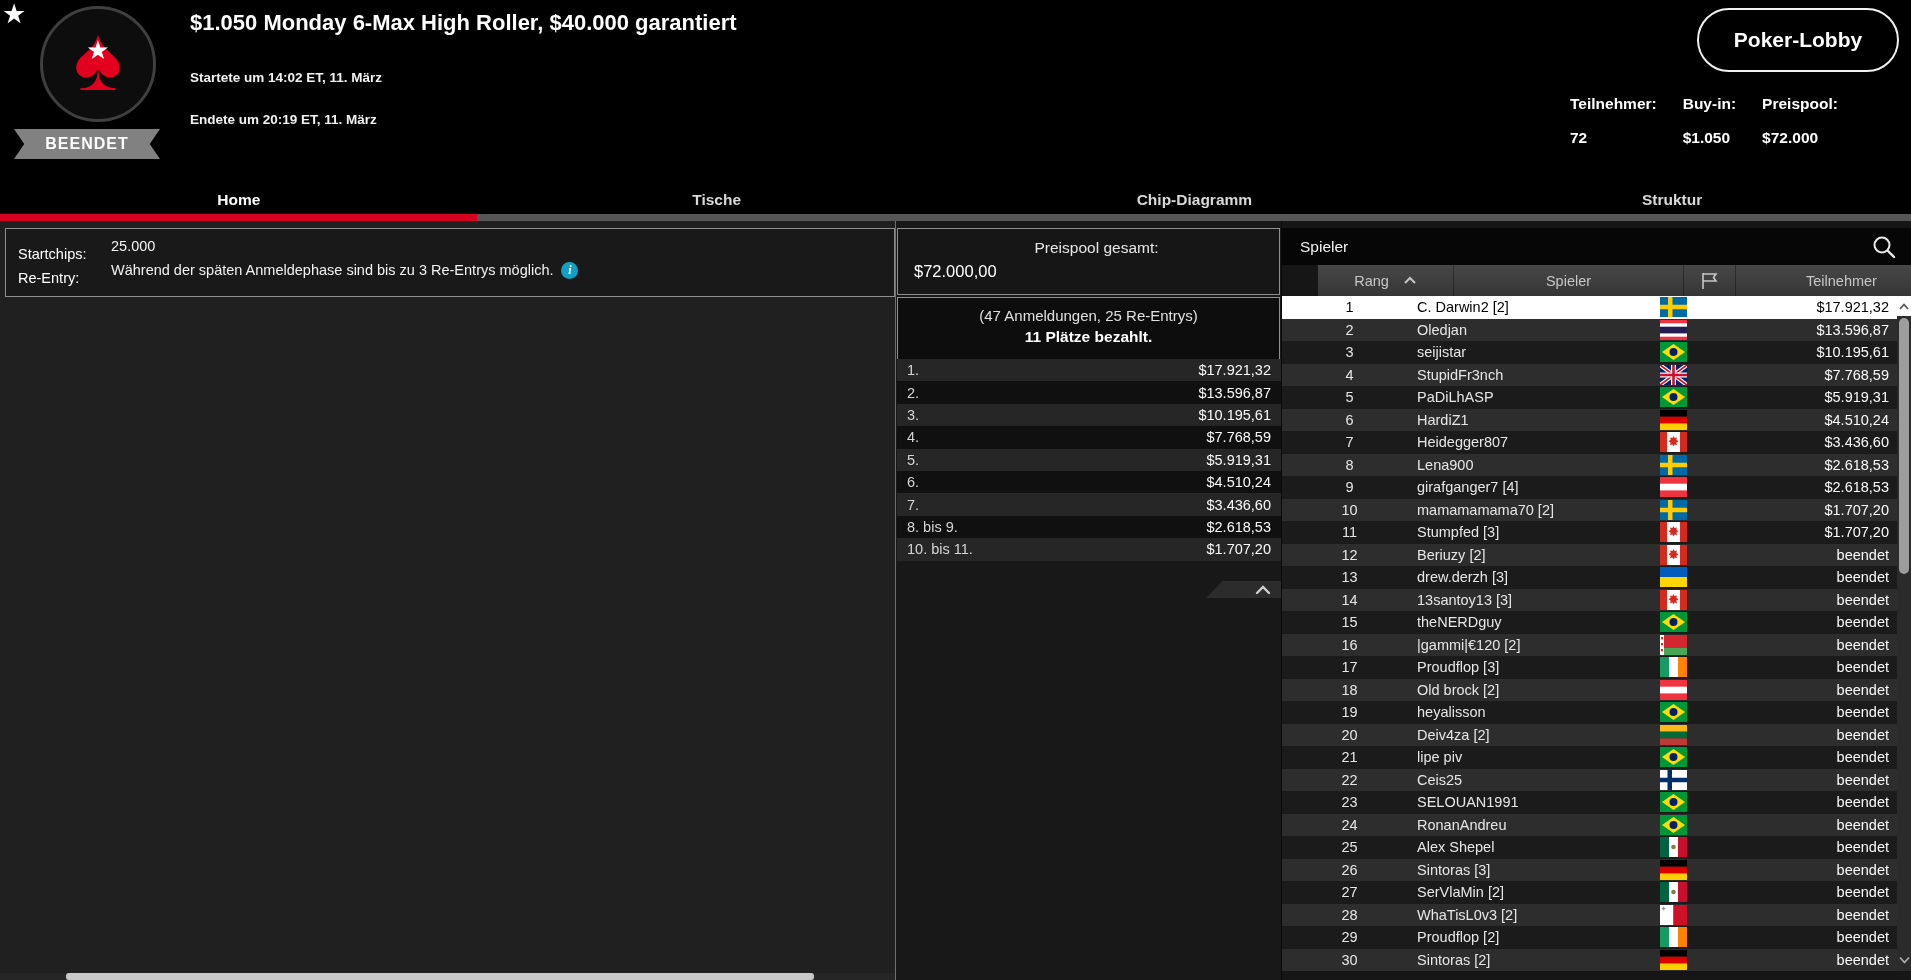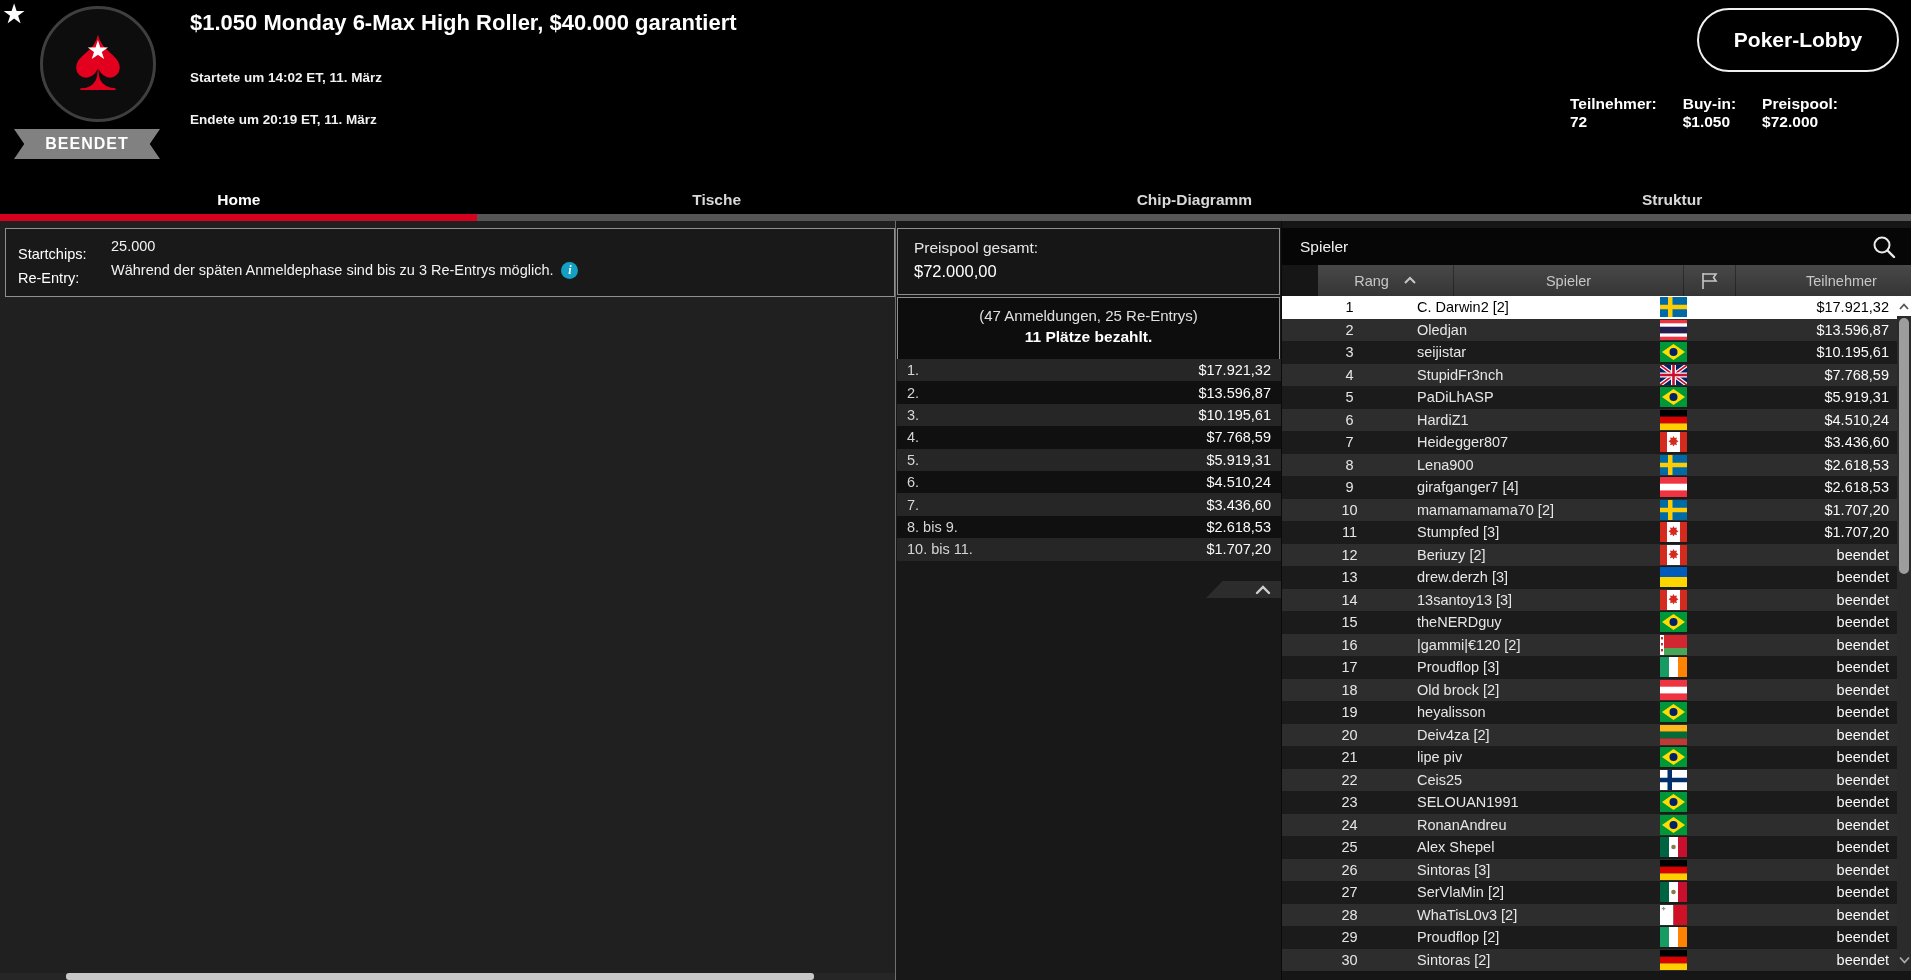--- a/index.html
+++ b/index.html
@@ -20,21 +20,21 @@
         display:flex;align-items:center;justify-content:center;
         font-weight:bold;font-size:16px;letter-spacing:1px;color:#fff;}
   .title{left:190px;top:10px;font-size:22px;font-weight:bold;}
   .date-line1{left:190px;top:70px;font-size:13.5px;font-weight:bold;color:#f2f2f2;}
   .date-line2{left:190px;top:112px;font-size:13.5px;font-weight:bold;color:#f2f2f2;}
   .lobby-btn{left:1697px;top:8px;width:198px;height:60px;border:2.5px solid #f0f0f0;
         border-radius:32px;background:transparent;color:#fff;font-weight:bold;font-size:21px;
         display:flex;align-items:center;justify-content:center;cursor:pointer;
         font-family:"Liberation Sans",sans-serif;}
   .stats{left:1570px;top:95px;display:flex;gap:26px;}
-  .stat .lab{font-weight:bold;font-size:15.5px;color:#fff;margin-bottom:0;}
+  .stat .lab{font-weight:bold;font-size:15.5px;color:#fff;margin-bottom:16px;}
   .stat .val{font-weight:bold;font-size:15.5px;color:#fff;}
 
   
   .tabbar{left:0;top:184px;width:1911px;height:43px;display:flex;}
   .tab{flex:1;display:flex;align-items:flex-start;justify-content:center;padding-top:7px;
        font-size:15.5px;font-weight:bold;color:#d9d9d9;cursor:pointer;}
   .tab.active{color:#fff;}
   .tab-underline{left:0;top:214px;width:1911px;height:7px;background:#565656;}
   .tab-underline .active-seg{position:absolute;left:0;top:0;height:7px;width:477px;background:#d6001f;}
 
@@ -50,21 +50,21 @@
   .info-row{position:absolute;left:12px;font-size:14.5px;display:flex;}
   .info-row .k{color:#ffffff;width:93px;margin-top:8px;}
   .info-row .v{color:#f2f2f2;}
   .info-icon{display:inline-block;width:17px;height:17px;border-radius:50%;background:#13a0c4;
        color:#fff;font-size:12px;font-weight:bold;text-align:center;line-height:17px;
        margin-left:8px;font-family:"Liberation Serif",serif;font-style:italic;cursor:pointer;}
 
   
   .pool-box{left:897px;top:228px;width:383px;height:67px;border:1px solid #8f8f8f;
        background:#161616;box-sizing:border-box;padding:10px 0 0 16px;}
-  .pool-box .l1{font-size:15.5px;color:#e6e6e6;margin-bottom:5px;}
+  .pool-box .l1{font-size:15.5px;color:#e6e6e6;margin-bottom:5px;text-align:center;}
   .pool-box .l2{font-size:16.5px;color:#fff;}
   .entries-box{left:897px;top:297px;width:383px;height:76px;border:1px solid #8f8f8f;
        background:#0d0d0d;box-sizing:border-box;text-align:center;padding-top:9px;}
   .entries-box .l1{font-size:15px;color:#e0e0e0;margin-bottom:4px;}
   .entries-box .l2{font-size:15.5px;color:#fff;font-weight:bold;}
   .payouts{left:897px;top:359px;width:384px;}
   .pay-row{height:22.4px;display:flex;justify-content:space-between;align-items:center;
        padding:0 10px;font-size:14.5px;}
   .pay-row:nth-child(odd){background:#262626;}
   .pay-row:nth-child(even){background:#101010;}

